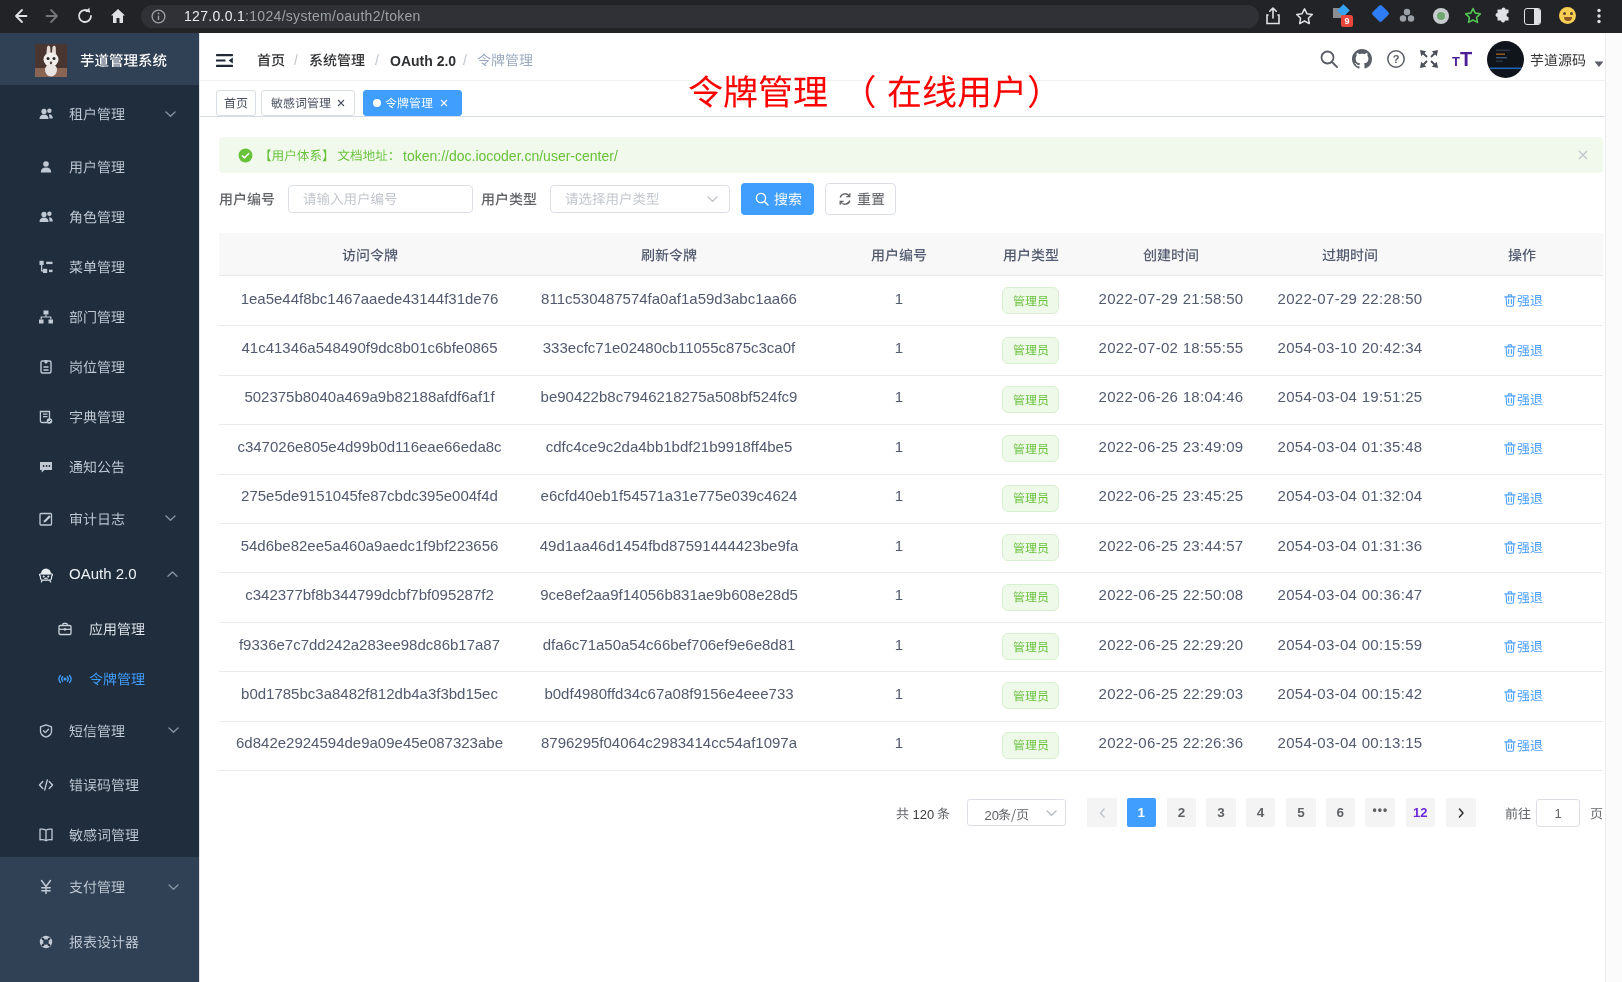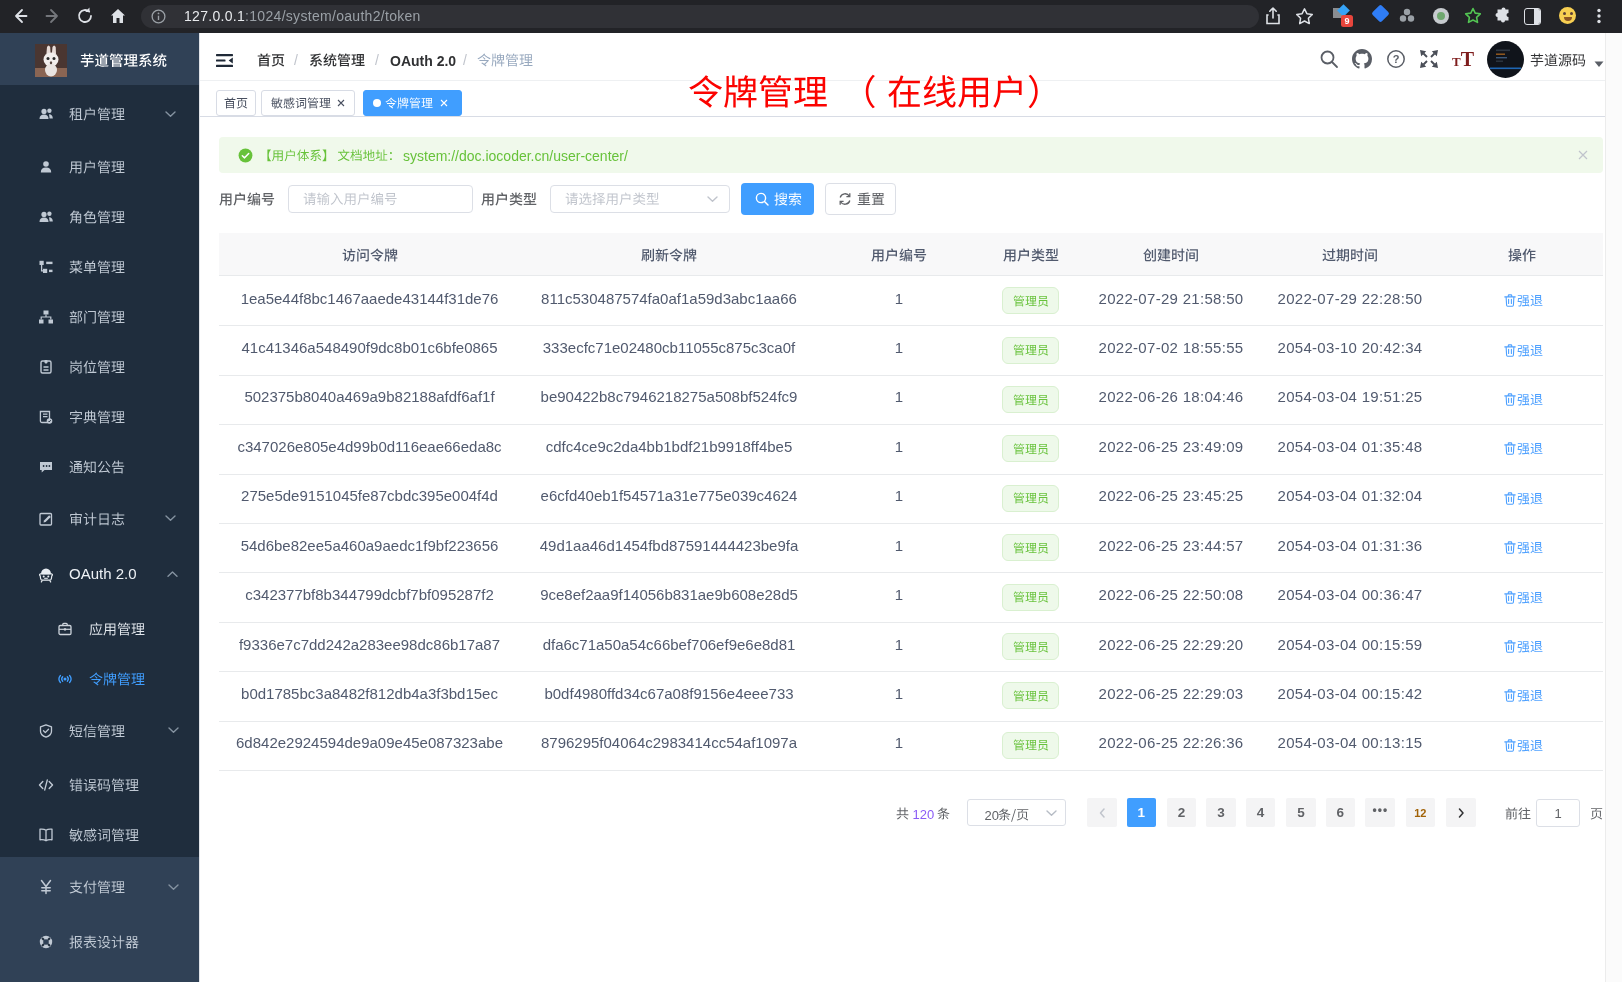--- a/index.html
+++ b/index.html
@@ -315,21 +315,21 @@
 <text x="10" y="14" font-size="11" font-weight="700" fill="#5a5e66" text-anchor="middle" font-family="Liberation Sans">?</text>
   </svg>
 <svg style="position:absolute;left:1419px;top:49px" width="20" height="20" viewBox="0 0 20 20">
 <g fill="#4a4e57">
       <path d="M19 1 L12.8 2.2 L17.8 7.2 Z M1 1 L7.2 2.2 L2.2 7.2 Z M1 19 L2.2 12.8 L7.2 17.8 Z M19 19 L17.8 12.8 L12.8 17.8 Z"></path>
     </g>
 <g stroke="#4a4e57" stroke-width="1.9">
       <path d="M15.5 4.5 L12 8 M4.5 4.5 L8 8 M4.5 15.5 L8 12 M15.5 15.5 L12 12"></path>
     </g>
   </svg>
-<div style="position:absolute;left:1452px;top:48px;font-family:Liberation Serif, serif;color:#7f1d1d"><span style="font-size:13px;font-weight:700">T</span><span style="font-size:20px;font-weight:700">T</span></div>
+<div style="position:absolute;left:1452px;top:48px;font-family:Liberation Sans, sans-serif;color:#4c1d95"><span style="font-size:13px;font-weight:700">T</span><span style="font-size:20px;font-weight:700">T</span></div>
 <svg style="position:absolute;left:1487px;top:41px" width="37" height="37" viewBox="0 0 37 37">
 <circle cx="18.5" cy="18.5" r="18.5" fill="#10141b"></circle>
 <rect x="9" y="8.5" width="14" height="1.6" fill="#2e3742"></rect>
     <rect x="9" y="12.5" width="9" height="1.4" fill="#9c5e20"></rect>
 <rect x="9" y="16" width="11" height="1.4" fill="#3c587a"></rect>
     <rect x="9" y="19.5" width="7" height="1.4" fill="#2e3742"></rect>
 <path d="M3 26.5 h31 v1.6 h-31z" fill="#1e66b4"></path>
   </svg>
 <svg style="position:absolute;left:1530.0px;top:53.0px;overflow:visible;" width="56.0" height="14.0">
     <use href="#t19" fill="#303133"></use>
@@ -364,21 +364,21 @@
     <use href="#t24" fill="#fb0300"></use>
   </svg>
 <div style="position:absolute;left:219px;top:137px;width:1384px;height:36px;background:#f0f9eb;border-radius:4px"></div>
 <svg style="position:absolute;left:238px;top:148px" width="15" height="15" viewBox="0 0 16 16">
 <circle cx="8" cy="8" r="7.4" fill="#67c23a"></circle>
     <path d="M4.6 8.2 L7 10.5 L11.4 5.8" stroke="#fff" stroke-width="1.6" fill="none" stroke-linecap="round" stroke-linejoin="round"></path>
   </svg>
 <svg style="position:absolute;left:258.5px;top:148.7px;overflow:visible;" width="141.4" height="12.6">
     <use href="#t25" fill="#67c23a"></use>
   </svg>
-<div style="position:absolute;left:403px;top:148px;font-size:14px;color:#67c23a">system://doc.iocoder.cn/user-center/</div>
+<div style="position:absolute;left:403px;top:148px;font-size:14px;color:#67c23a">token://doc.iocoder.cn/user-center/</div>
 <svg style="position:absolute;left:1577px;top:149px" width="12" height="12">
     <path d="M2 2 L10 10 M10 2 L2 10" stroke="#c0c4cc" stroke-width="1.2"></path>
   </svg>
 <svg style="position:absolute;left:219.0px;top:192.0px;overflow:visible;" width="56.0" height="14.0">
     <use href="#t26" fill="#606266"></use>
   </svg>
 <div style="position:absolute;left:288px;top:185px;width:185px;height:28px;border:1px solid #dcdfe6;border-radius:4px;box-sizing:border-box;background:#fff"></div>
 <svg style="position:absolute;left:303.0px;top:192.2px;overflow:visible;" width="94.5" height="13.5">
     <use href="#t27" fill="#c0c4cc"></use>
   </svg>
@@ -588,21 +588,21 @@
 <div style="position:absolute;top:734px;font-size:15px;color:#515a6e;width:0;display:flex;justify-content:center;white-space:nowrap;left:1350px;letter-spacing:.3px">2054-03-04 00:13:15</div>
 <svg style="position:absolute;left:1503.5px;top:739px" width="12" height="13" viewBox="0 0 12 13">
 <path d="M0.8 2.9 H11.2 M4.3 2.9 V1.6 a0.7 0.7 0 0 1 .7 -.7 h2 a0.7 0.7 0 0 1 .7 .7 V2.9 M2.1 2.9 L2.6 11.3 a1 1 0 0 0 1 .9 h4.8 a1 1 0 0 0 1 -.9 l.5 -8.4 M4.6 5.3 V9.5 M7.4 5.3 V9.5" stroke="#4da0ff" stroke-width="1.1" fill="none" stroke-linecap="round"></path>
   </svg>
 <svg style="position:absolute;left:1516.5px;top:738.8px;overflow:visible;" width="26.0" height="13.0">
     <use href="#t38" fill="#4da0ff"></use>
   </svg>
 <svg style="position:absolute;left:896.0px;top:807.0px;overflow:visible;" width="13.0" height="13.0">
     <use href="#t39" fill="#606266"></use>
   </svg>
-<div style="position:absolute;left:912.5px;top:806.5px;font-size:13px;color:#8b5cf6">120</div>
+<div style="position:absolute;left:912.5px;top:806.5px;font-size:13px;color:#404040">120</div>
 <svg style="position:absolute;left:936.5px;top:807.0px;overflow:visible;" width="13.0" height="13.0">
     <use href="#t40" fill="#606266"></use>
   </svg>
 <div style="position:absolute;left:967px;top:799px;width:99px;height:27px;border:1px solid #dcdfe6;border-radius:3px;box-sizing:border-box;background:#fff"></div>
 <div style="position:absolute;left:984.5px;top:807.5px;font-size:13px;color:#606266">20</div>
 <svg style="position:absolute;left:998.2px;top:807.5px;overflow:visible;" width="31.1" height="13.0">
     <use href="#t41" fill="#606266"></use>
   </svg>
 <svg style="position:absolute;left:1045.5px;top:810.4px;overflow:visible" width="11" height="7">
     <path d="M1 1 L5.5 5.2 L10 1" stroke="#b6bcc5" stroke-width="1.4" fill="none" stroke-linecap="round" stroke-linejoin="round"></path>
@@ -619,21 +619,21 @@
 <div style="position:absolute;left:1206.3px;top:798px;width:29.5px;height:29px;font-size:13.5px;font-weight:700;color:#606266;display:flex;align-items:center;justify-content:center">3</div>
 <div style="position:absolute;left:1245.7px;top:798px;width:29.5px;height:29px;background:#f4f4f5;border-radius:2px"></div>
 <div style="position:absolute;left:1245.7px;top:798px;width:29.5px;height:29px;font-size:13.5px;font-weight:700;color:#606266;display:flex;align-items:center;justify-content:center">4</div>
 <div style="position:absolute;left:1286.2px;top:798px;width:29.5px;height:29px;background:#f4f4f5;border-radius:2px"></div>
 <div style="position:absolute;left:1286.2px;top:798px;width:29.5px;height:29px;font-size:13.5px;font-weight:700;color:#606266;display:flex;align-items:center;justify-content:center">5</div>
 <div style="position:absolute;left:1325.6px;top:798px;width:29.5px;height:29px;background:#f4f4f5;border-radius:2px"></div>
 <div style="position:absolute;left:1325.6px;top:798px;width:29.5px;height:29px;font-size:13.5px;font-weight:700;color:#606266;display:flex;align-items:center;justify-content:center">6</div>
 <div style="position:absolute;left:1365.1px;top:798px;width:29.5px;height:29px;background:#f4f4f5;border-radius:2px"></div>
 <div style="position:absolute;left:1365.1px;top:795px;width:29.5px;height:29px;font-size:12px;font-weight:700;letter-spacing:1px;color:#606266;display:flex;align-items:center;justify-content:center;text-indent:1px">•••</div>
 <div style="position:absolute;left:1405.5px;top:798px;width:29.5px;height:29px;background:#f4f4f5;border-radius:2px"></div>
-<div style="position:absolute;left:1405.5px;top:798px;width:29.5px;height:29px;font-size:11px;font-weight:700;color:#a16207;display:flex;align-items:center;justify-content:center">12</div>
+<div style="position:absolute;left:1405.5px;top:798px;width:29.5px;height:29px;font-size:13px;font-weight:700;color:#6d28d9;display:flex;align-items:center;justify-content:center">12</div>
 <div style="position:absolute;left:1446px;top:798px;width:29.5px;height:29px;background:#f4f4f5;border-radius:2px"></div>
 <svg style="position:absolute;left:1457.5px;top:807.5px" width="7" height="10">
     <path d="M1.5 1 L5 5 L1.5 9" stroke="#303133" stroke-width="1.5" fill="none" stroke-linecap="round" stroke-linejoin="round"></path>
   </svg>
 <svg style="position:absolute;left:1504.5px;top:807.0px;overflow:visible;" width="26.0" height="13.0">
     <use href="#t42" fill="#606266"></use>
   </svg>
 <div style="position:absolute;left:1536px;top:799px;width:44px;height:28px;border:1px solid #dcdfe6;border-radius:3px;box-sizing:border-box;background:#fff"></div>
 <div style="position:absolute;left:1536px;top:799px;width:44px;height:28px;font-size:13px;color:#606266;display:flex;align-items:center;justify-content:center">1</div>
 <svg style="position:absolute;left:1590.0px;top:807.0px;overflow:visible;" width="13.0" height="13.0">

